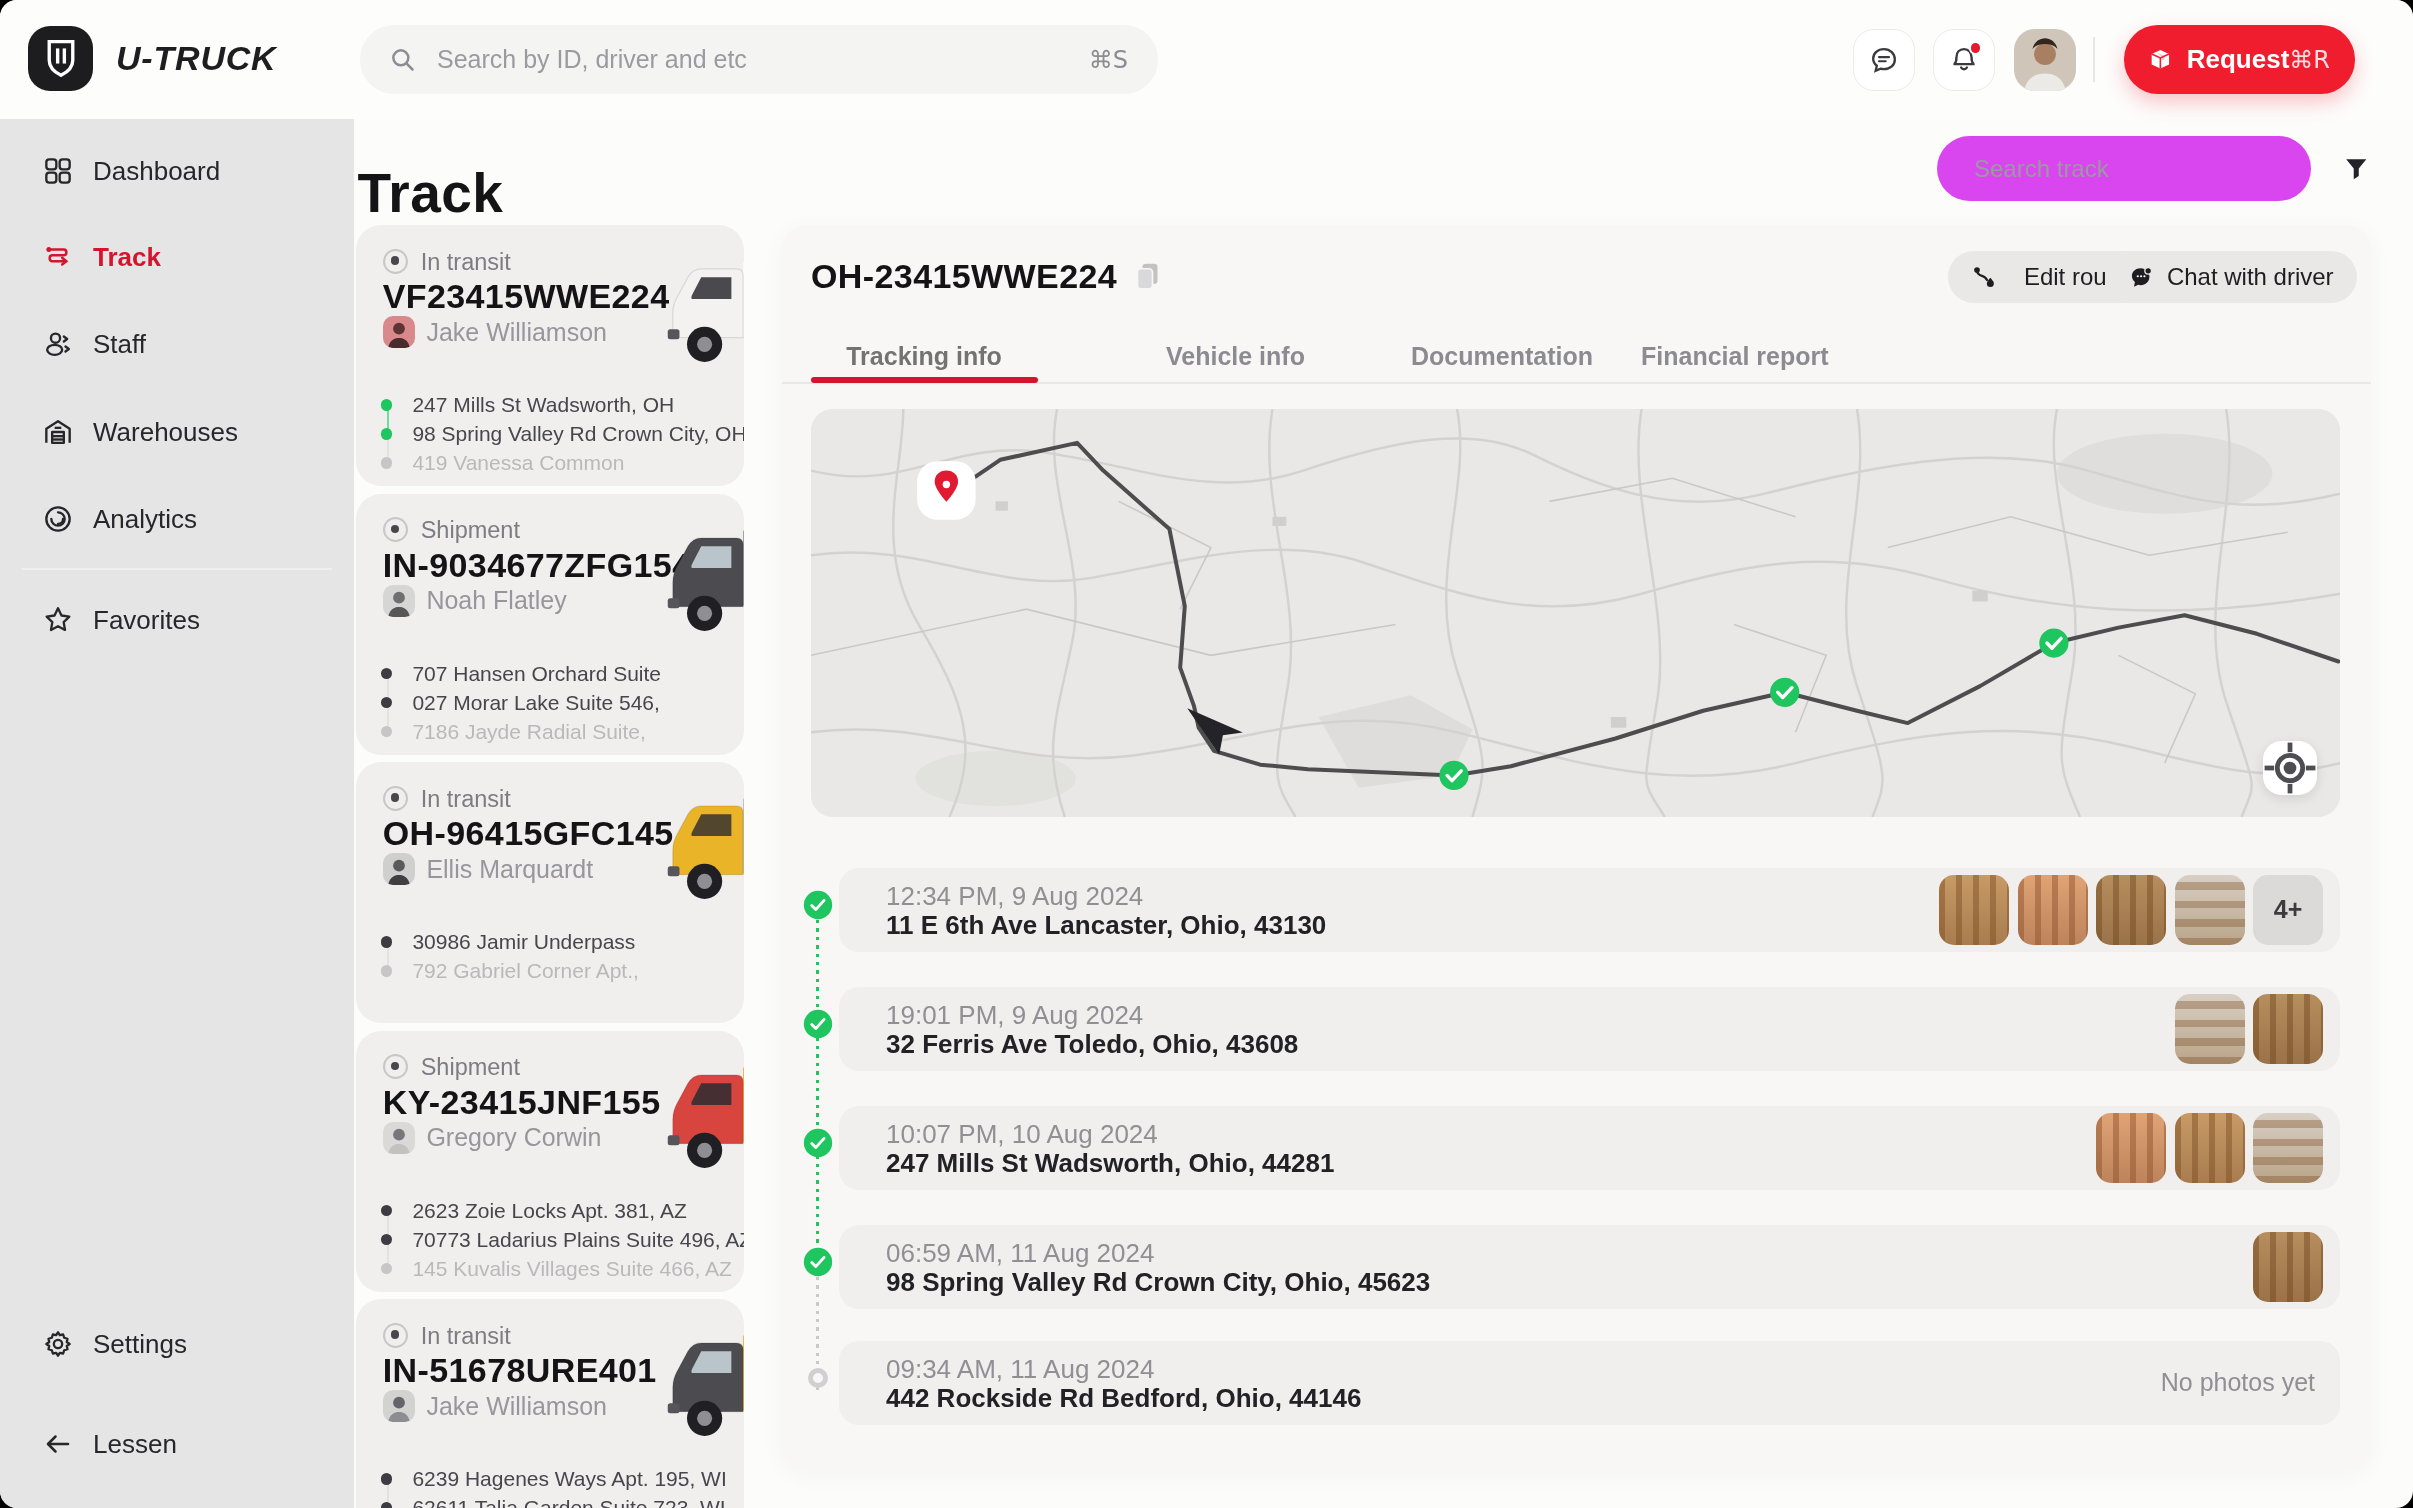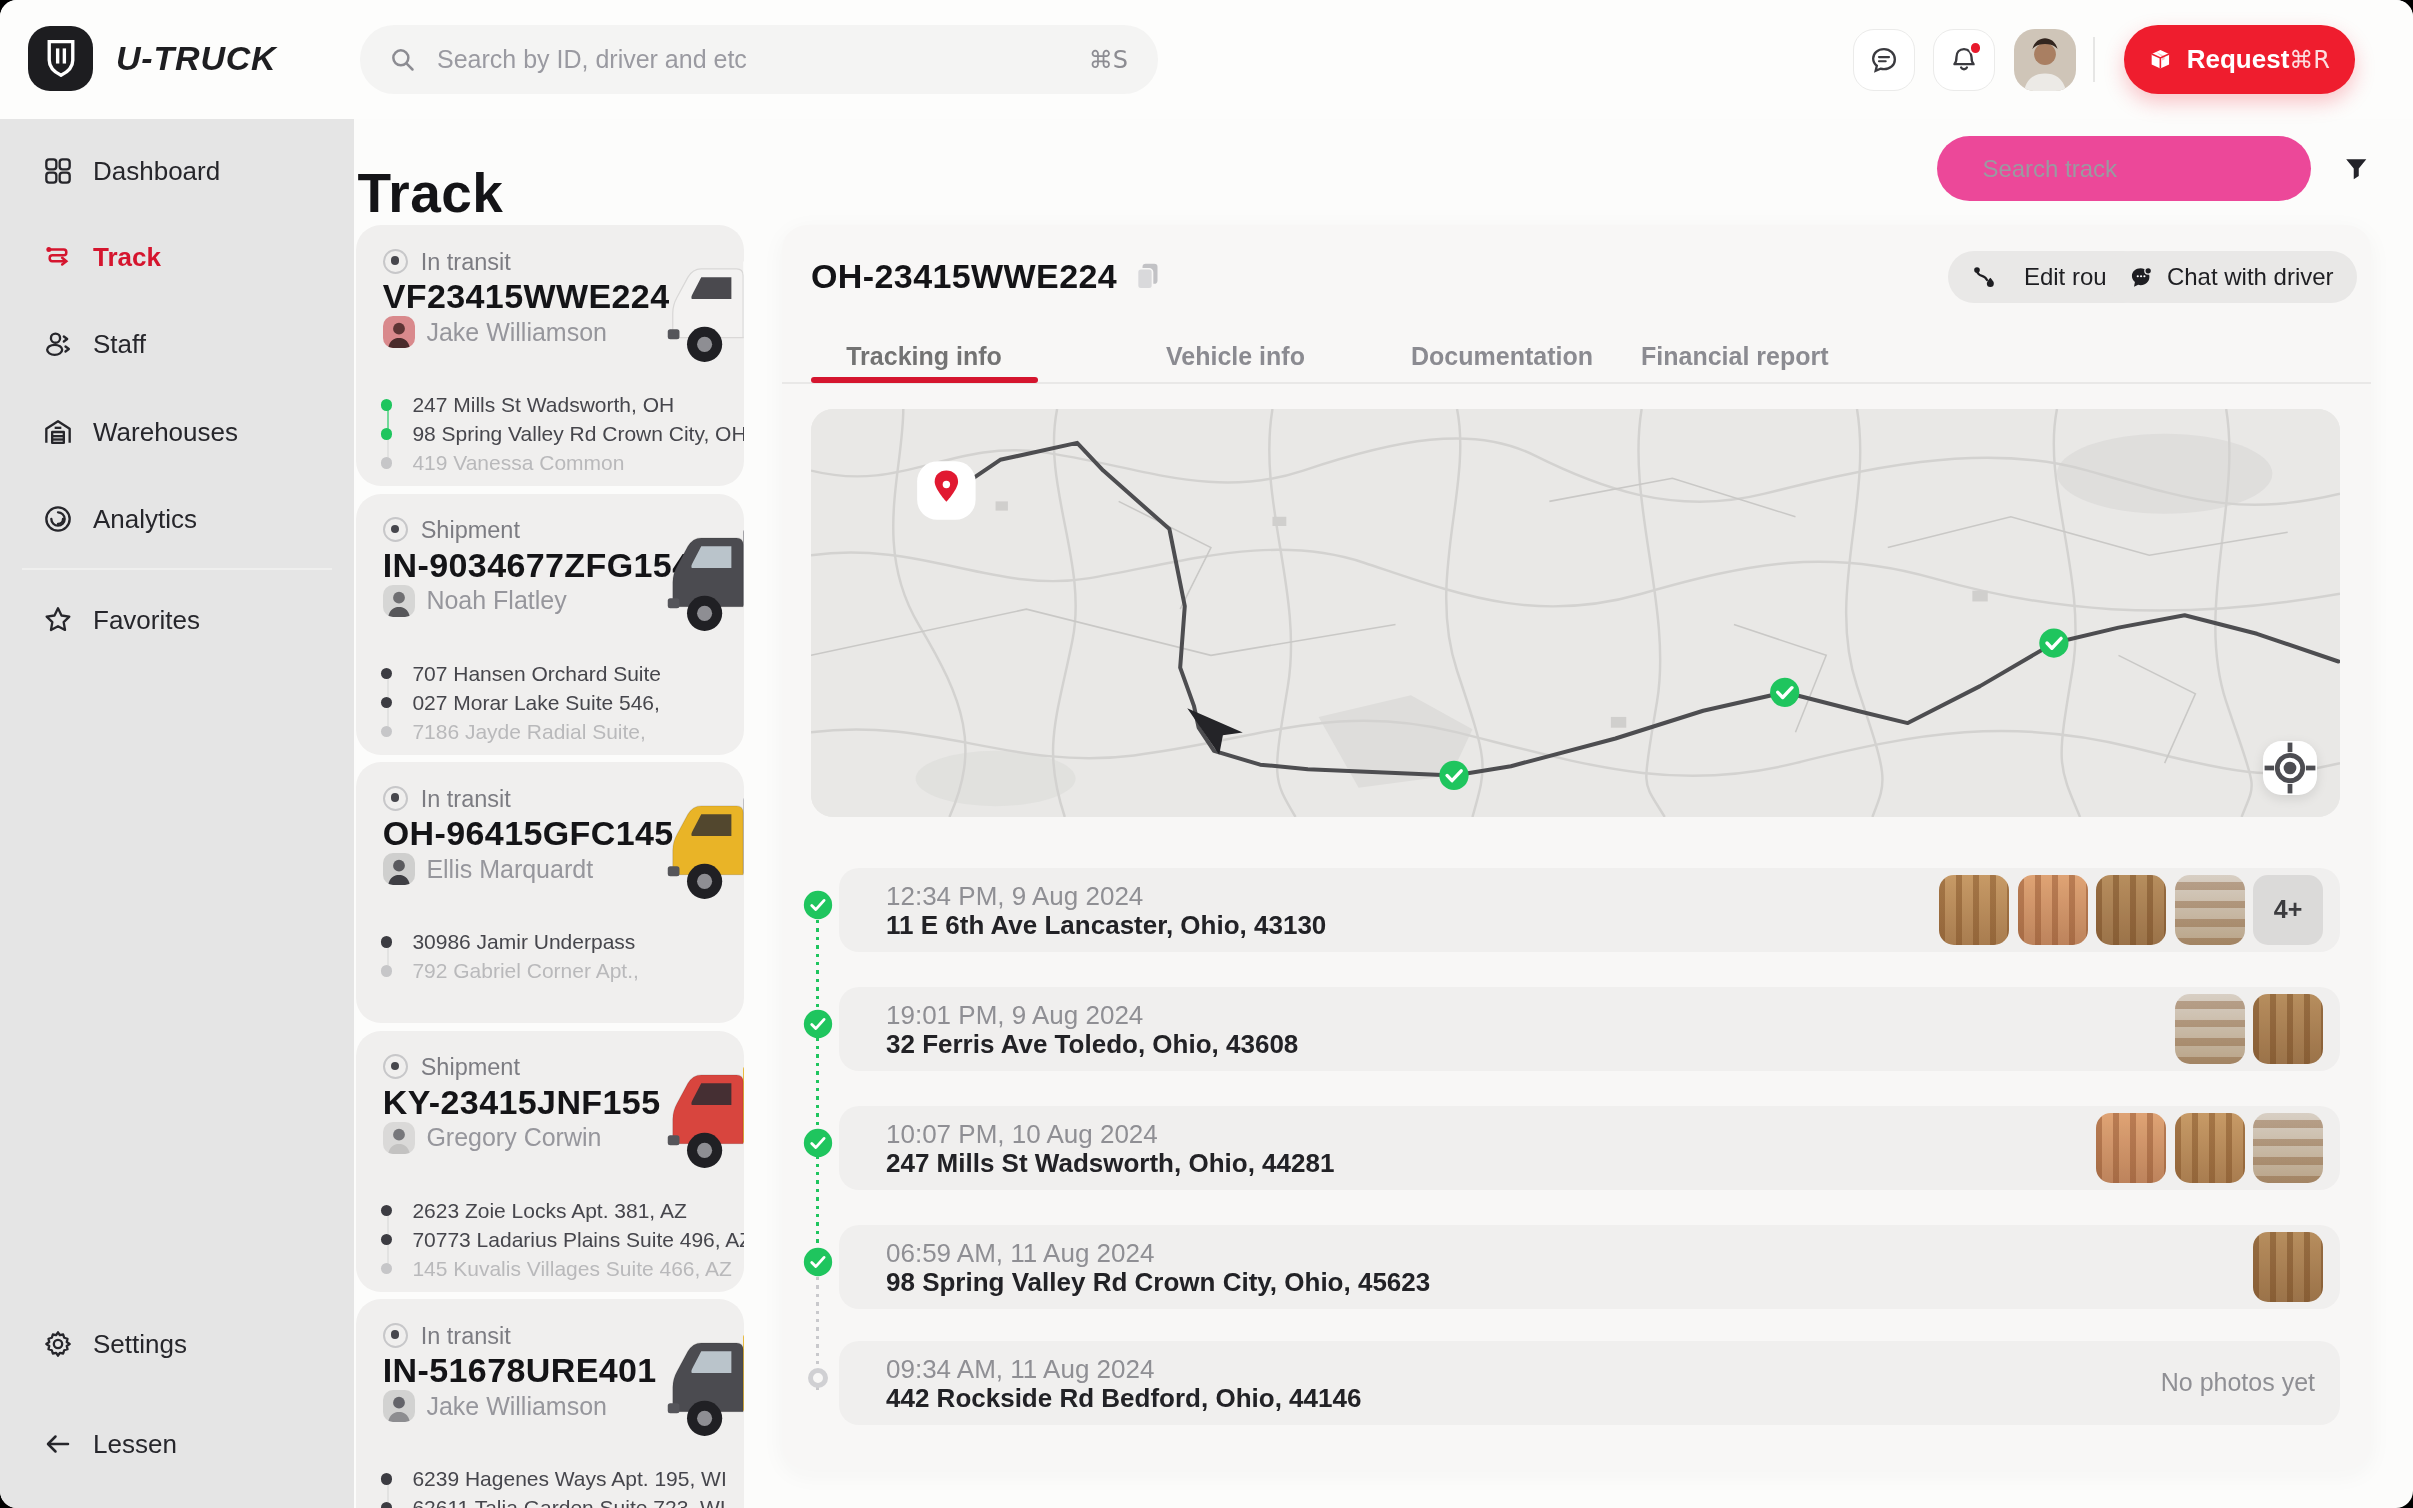--- a/index.html
+++ b/index.html
@@ -27,21 +27,21 @@
   
   .side{position:absolute;left:0;top:119px;width:354px;bottom:0;background:#e5e5e5;}
   .nav-item{position:absolute;left:0;width:354px;height:60px;display:flex;align-items:center;padding-left:43px;cursor:pointer;}
   .nav-item .txt{margin-left:20px;font-size:26px;font-weight:500;color:#26262b;}
   .nav-item.active .txt{color:#d5152e;font-weight:600;}
   .side-sep{position:absolute;left:22px;right:22px;top:449px;height:1.7px;background:#efefee;}
 
   
   .main{position:absolute;left:354px;top:119px;right:0;bottom:0;}
   .page-title{position:absolute;left:3.4px;top:5px;font-size:55px;font-weight:800;color:#141417;letter-spacing:0.4px;}
-  .tsearch{position:absolute;left:1583px;top:17px;width:374px;height:65px;border-radius:33px;background:#ec4899;display:flex;align-items:center;padding:0 25px;}
+  .tsearch{position:absolute;left:1583px;top:17px;width:374px;height:65px;border-radius:33px;background:#d946ef;display:flex;align-items:center;padding:0 25px;justify-content:flex-end;}
   .tsearch input{flex:1;border:0;outline:0;background:transparent;font-size:24px;font-family:inherit;color:#3c3c40;margin-left:18.4px;}
   .tsearch input::placeholder{color:#9a9aa1;}
   .filter-btn{position:absolute;left:1984px;top:32px;width:37px;height:37px;display:flex;align-items:center;justify-content:center;cursor:pointer;}
 
   
   .cards{position:absolute;left:1.7px;top:106px;width:388px;}
   .card{position:relative;width:388px;height:261px;border-radius:25px;background:#f0efee;margin-bottom:7.5px;overflow:hidden;cursor:pointer;}
   .st-ic{position:absolute;left:27px;top:23.5px;width:25px;height:25px;border-radius:50%;border:2.5px solid #c7c7c9;}
   .st-ic::after{content:"";position:absolute;left:5.9px;top:5.9px;width:8.4px;height:8.4px;border-radius:50%;background:#47474d;}
   .st-lb{position:absolute;left:65px;top:23.5px;font-size:23.5px;color:#7c7c82;}

